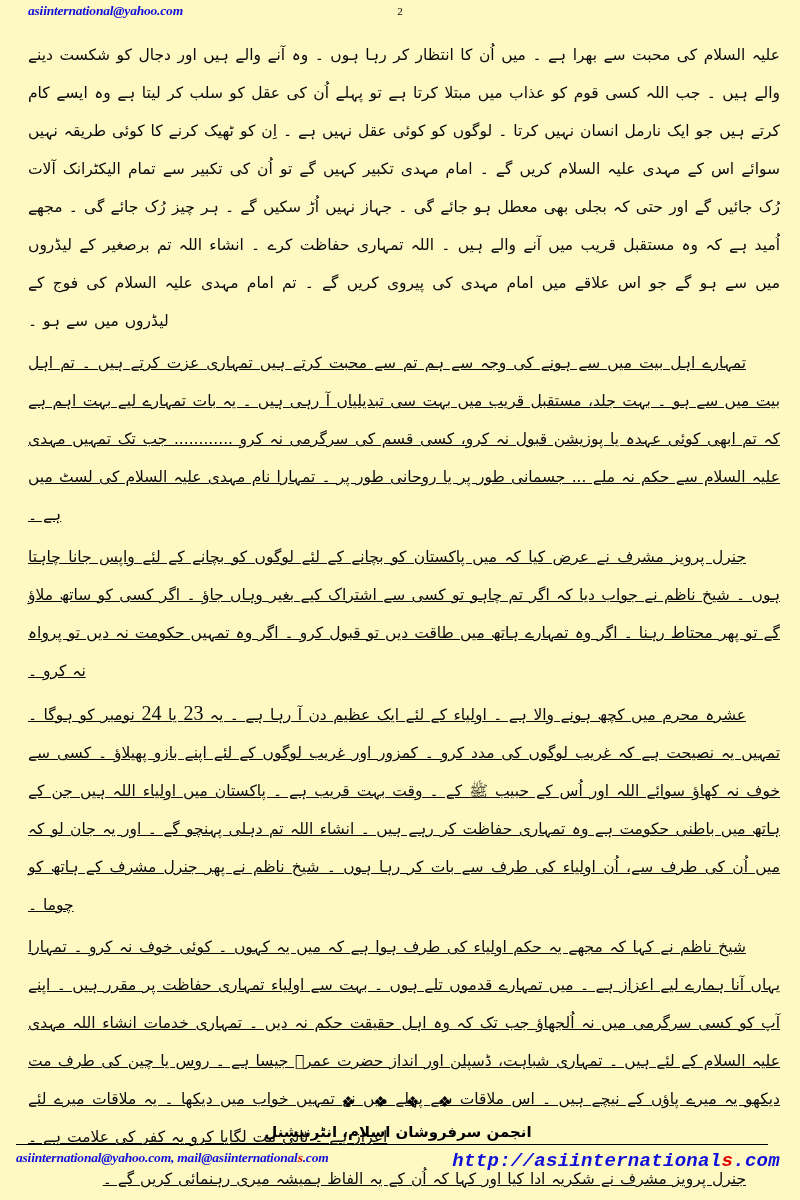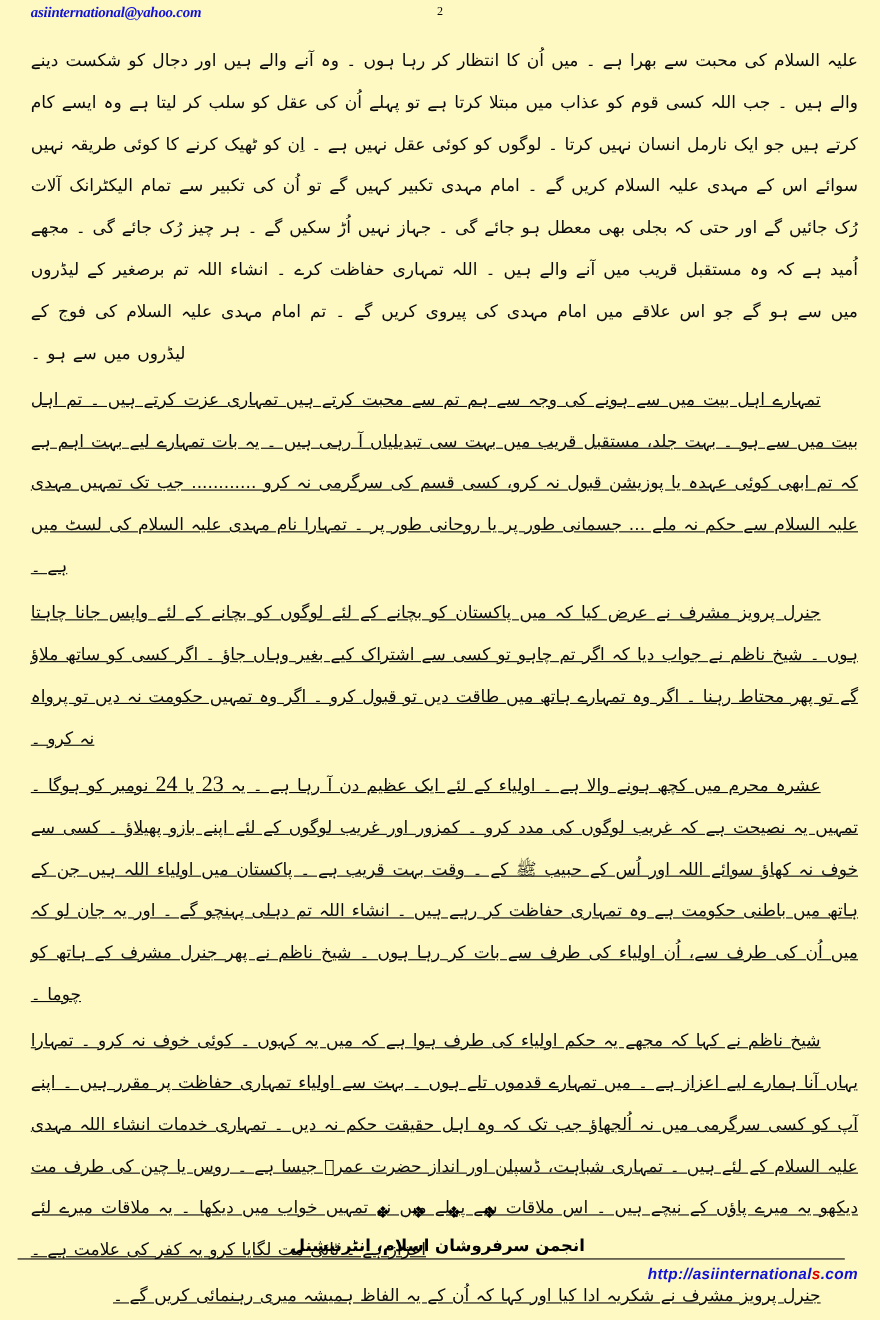--- a/index.html
+++ b/index.html
@@ -140,24 +140,24 @@
     font-weight: bold;
     font-size: 13.5px;
     color: #1010d8;
     letter-spacing: -0.2px;
     white-space: nowrap;
   }
   .footer-url {
     position: absolute;
     right: 0;
     top: 0;
-    font-family: Liberation Sans, sans-serif;
+    font-family: Liberation Mono, monospace;
     font-style: italic;
     font-weight: bold;
-    font-size: 14px;
+    font-size: 19px;
     color: #1010d8;
     letter-spacing: 0.3px;
     white-space: nowrap;
   }
   .red-s { color: #e00000; }
 </style>
 </head>
 <body>
 
 <div class="page">
@@ -182,17 +182,18 @@
     <p class="para indent last-right">جنرل پرویز مشرف نے شکریہ ادا کیا اور کہا کہ اُن کے یہ الفاظ ہمیشہ میری رہنمائی کریں گے ۔</p>
 
   </div>
 
   <div class="ornament-row">❖ ❖ ❖ ❖</div>
 
   <div class="page-footer">
     <div class="footer-org">انجمن سرفروشان اسلام، انٹرنیشنل</div>
     <div class="footer-rule"></div>
     <div class="footer-links">
+      <div class="footer-emails"><span>asiinternational@yahoo.com</span><span>,  </span><span>mail@asiinternational</span><span class="red-s">s</span><span>.com</span></div>
       <div class="footer-url"><span>http://asiinternational</span><span class="red-s">s</span><span>.com</span></div>
     </div>
   </div>
 
 </div>
 
 </body></html>

